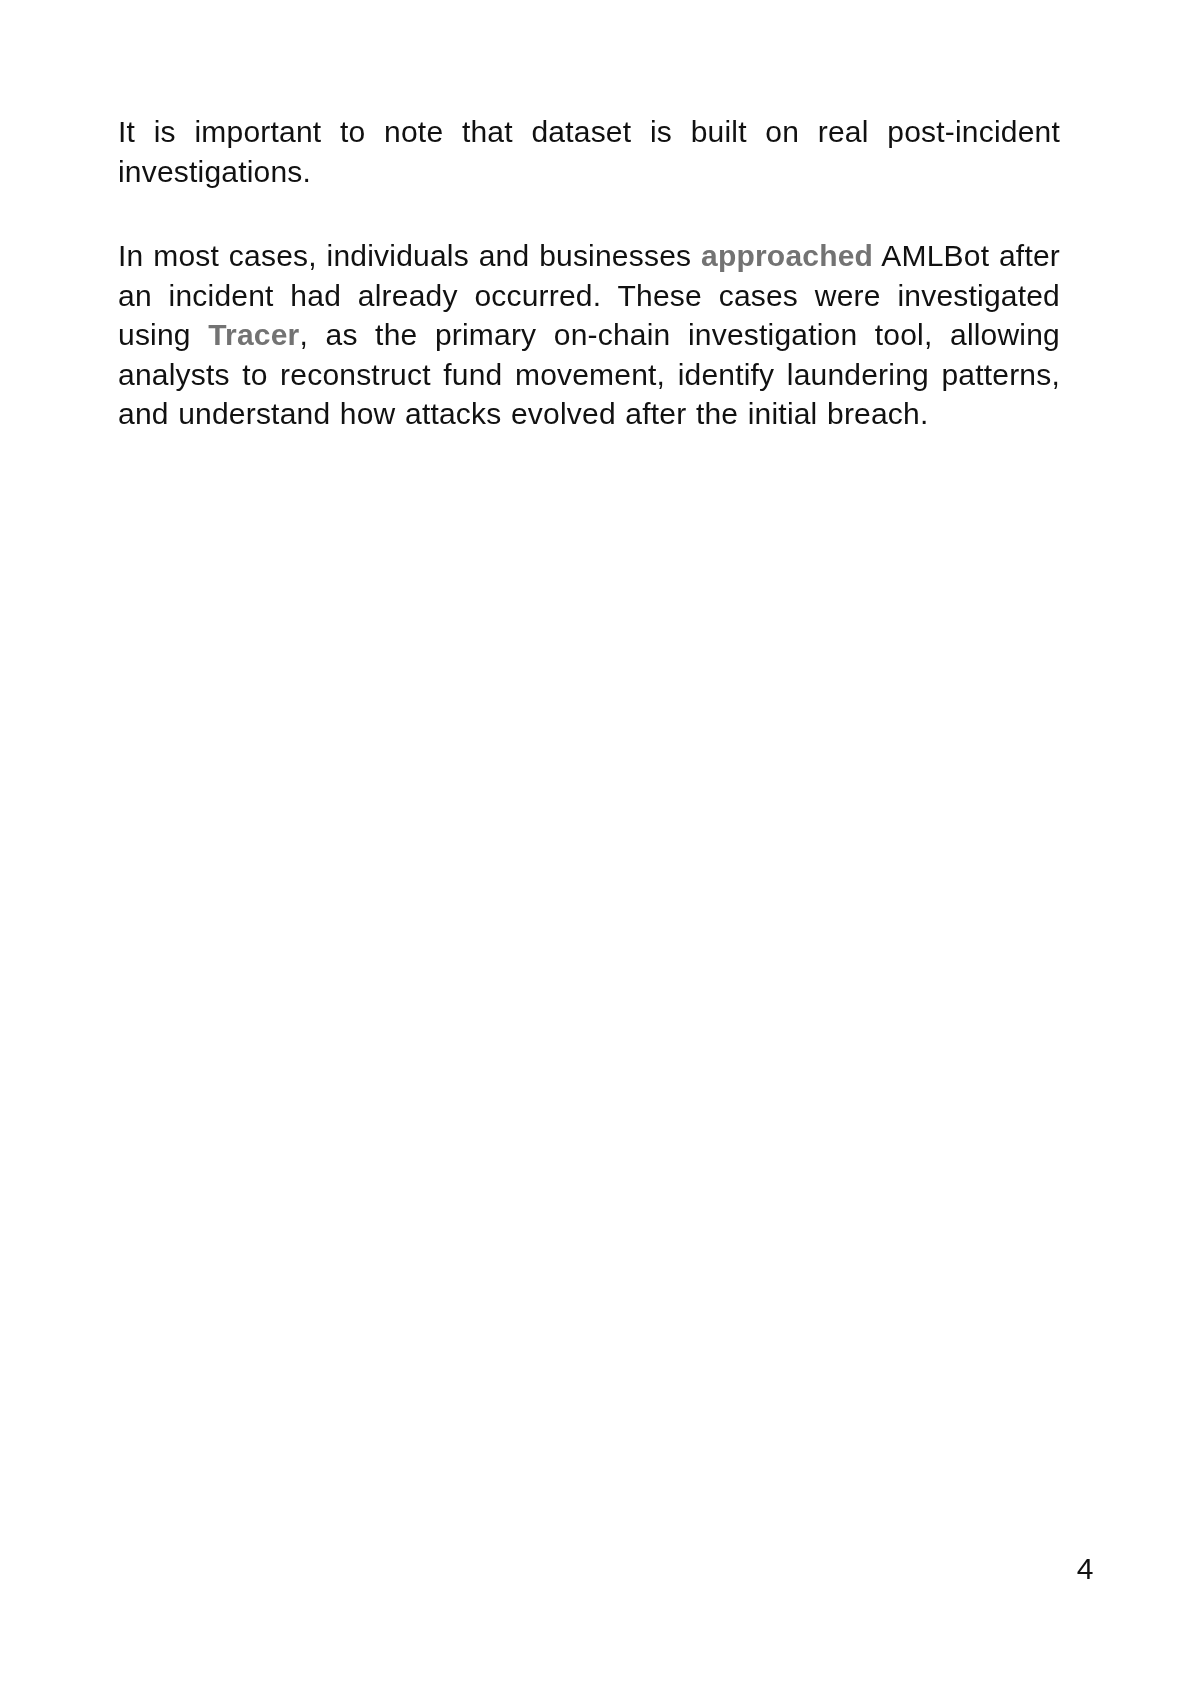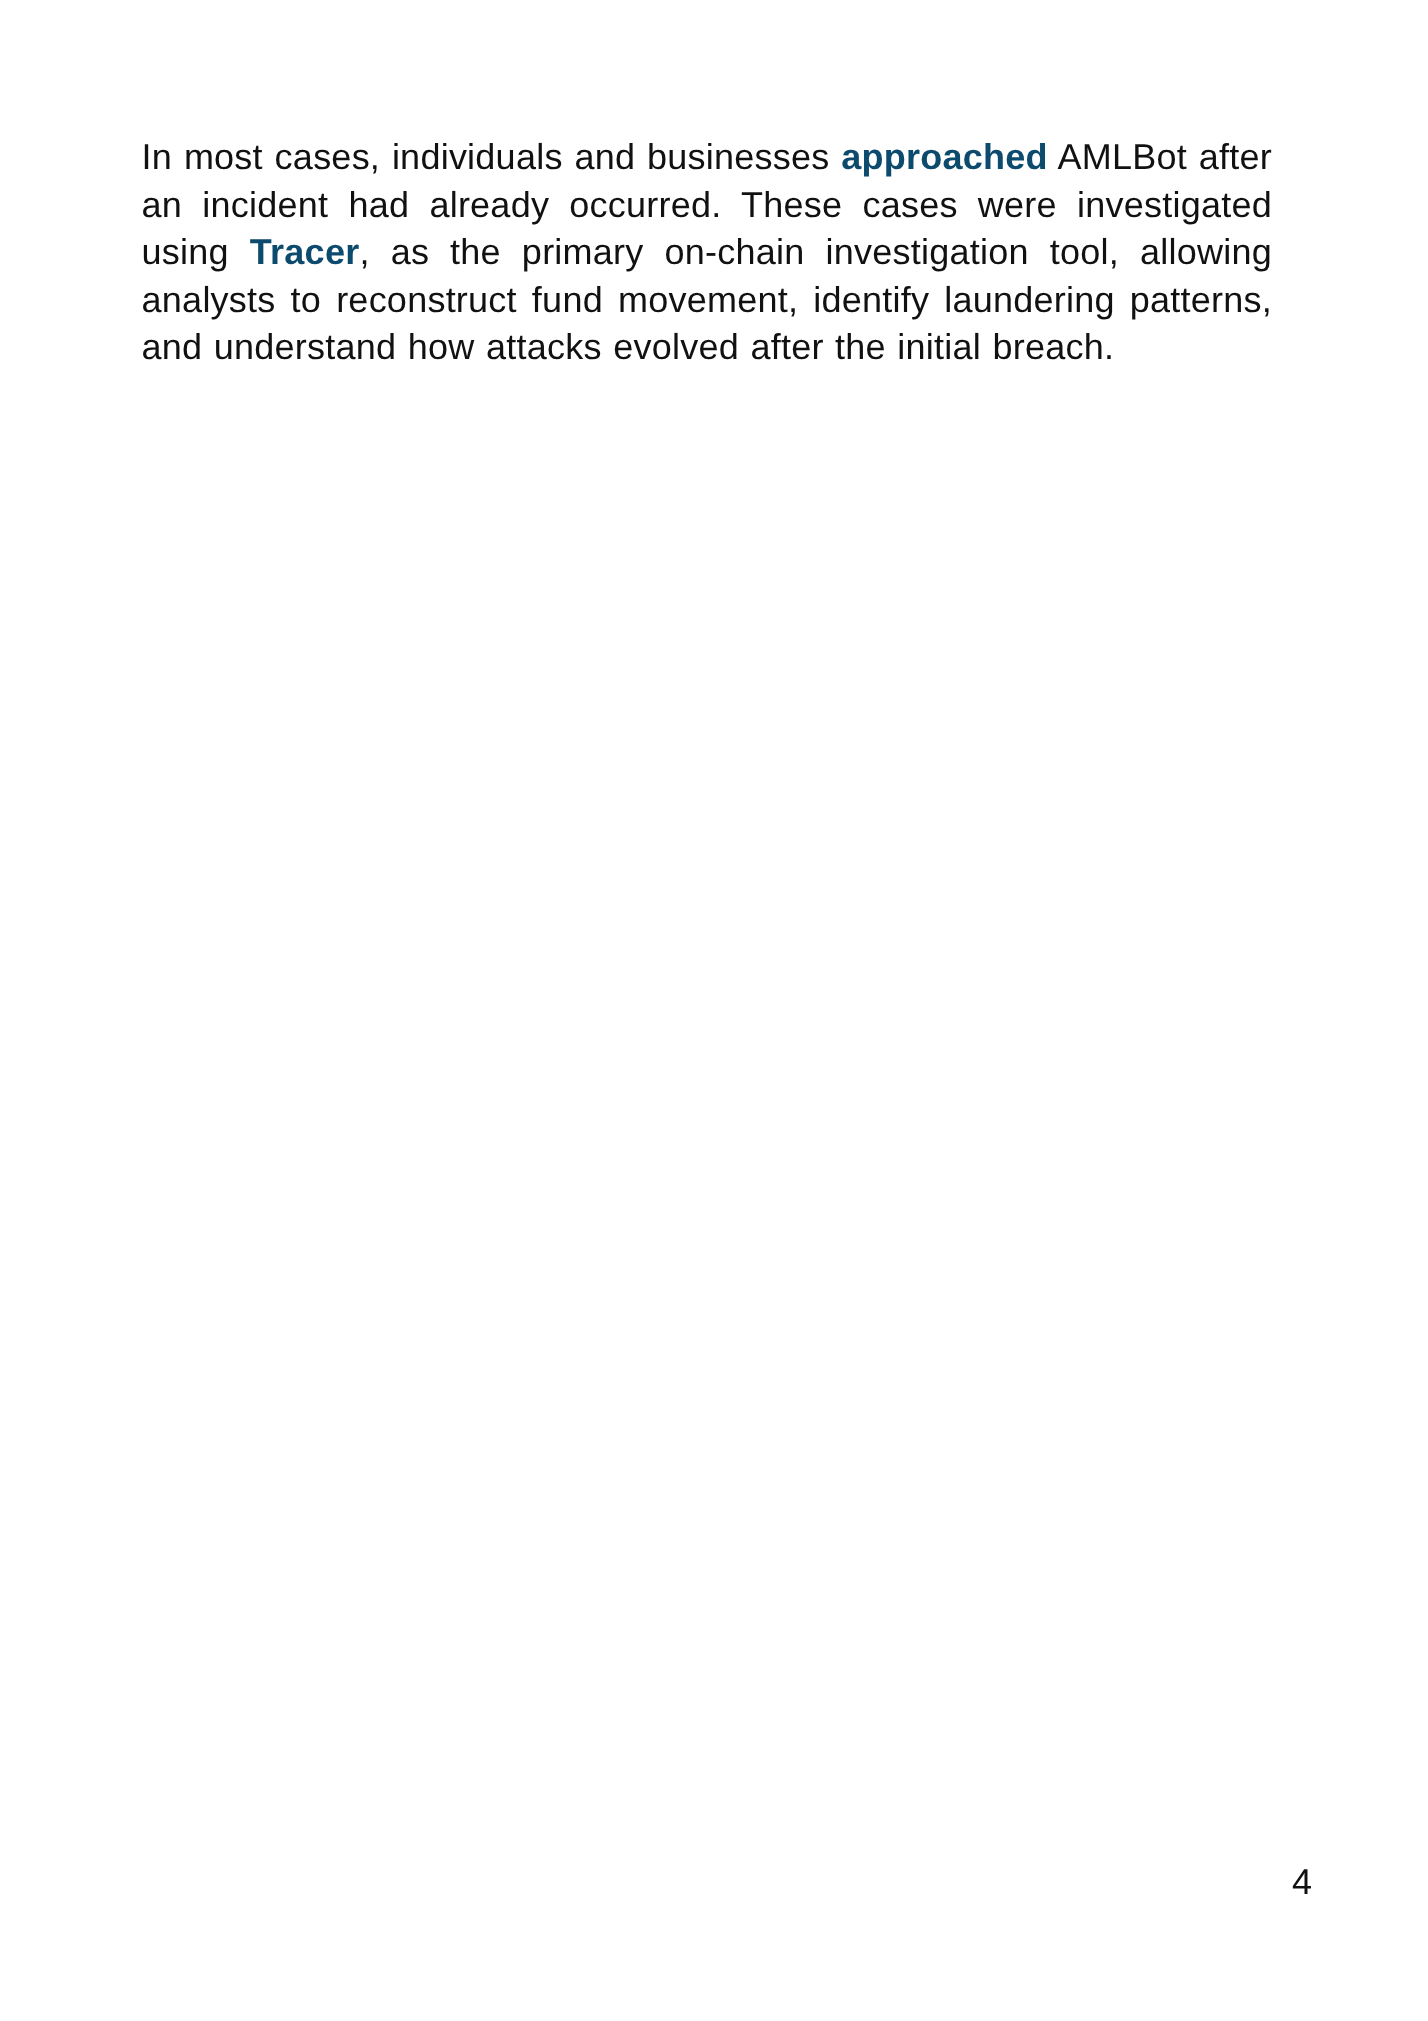--- a/index.html
+++ b/index.html
@@ -27,37 +27,38 @@
     line-height: 39.5px;
     color: #111111;
     text-align: justify;
     letter-spacing: 0.2px;
     word-spacing: 1px;
   }
   .seg-normal {
     color: #111111;
   }
   .seg-link {
-    color: #0c4a6e;
+    color: #737373;
     font-weight: 700;
     text-decoration: none;
     cursor: pointer;
   }
   .page-number {
     position: absolute;
     left: 1070px;
     top: 1551px;
     width: 30px;
     font-size: 30px;
     line-height: 36px;
     color: #111111;
     text-align: center;
   }
 </style>
 </head>
 <body>
 
 <div class="page">
   <div class="content">
+    <p class="para"><span class="seg-normal">It is important to note that dataset is built on real post-incident investigations.</span></p>
     <p class="para"><span class="seg-normal">In most cases, individuals and businesses </span><span class="seg-link">approached</span><span class="seg-normal"> AMLBot after an incident had already occurred. These cases were investigated using </span><span class="seg-link">Tracer</span><span class="seg-normal">, as the primary on-chain investigation tool, allowing analysts to reconstruct fund movement, identify laundering patterns, and understand how attacks evolved after the initial breach.</span></p>
   </div>
   <div class="page-number">4</div>
 </div>
 
 </body></html>

